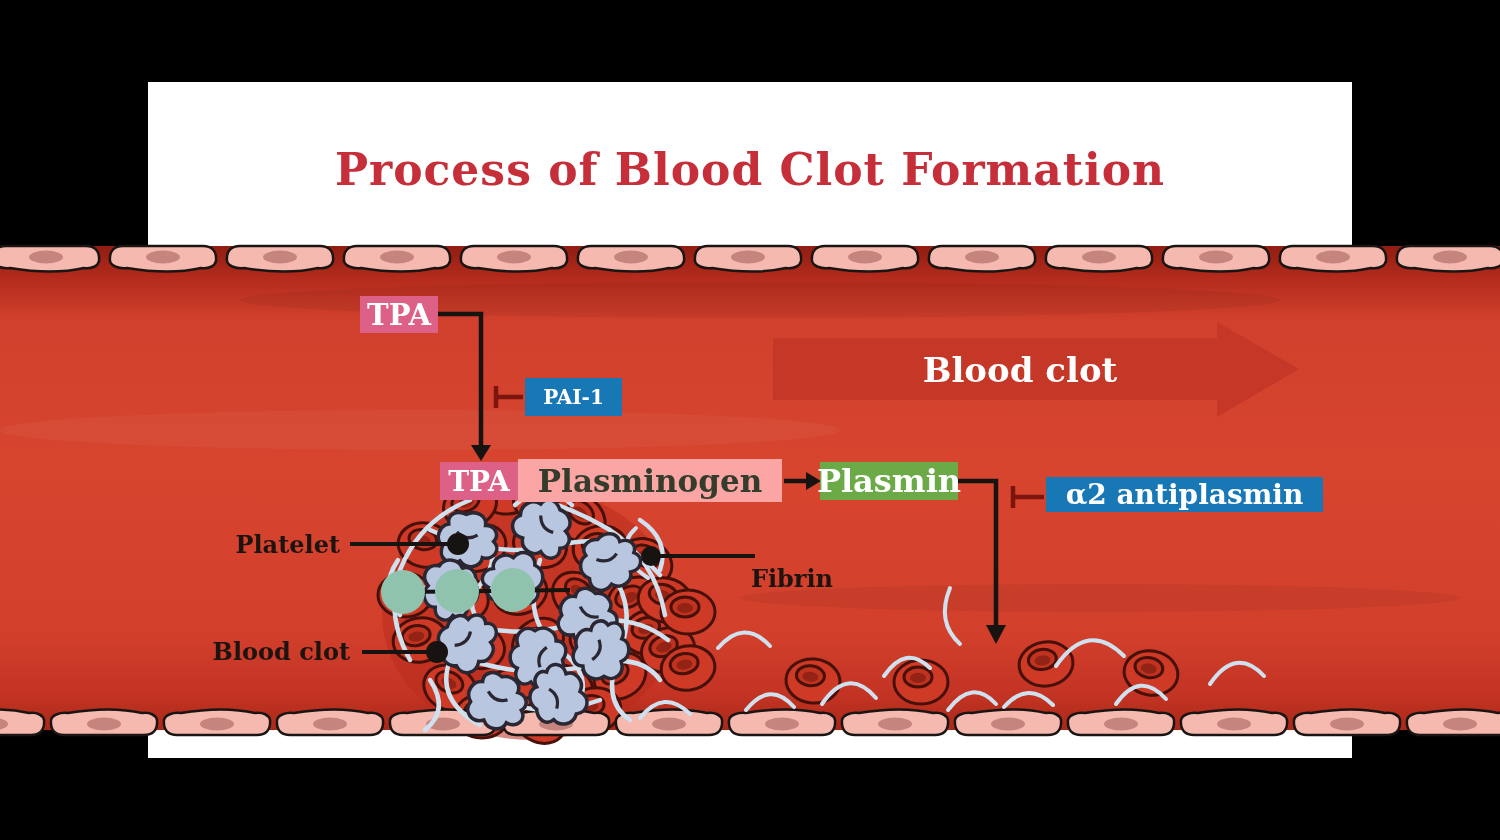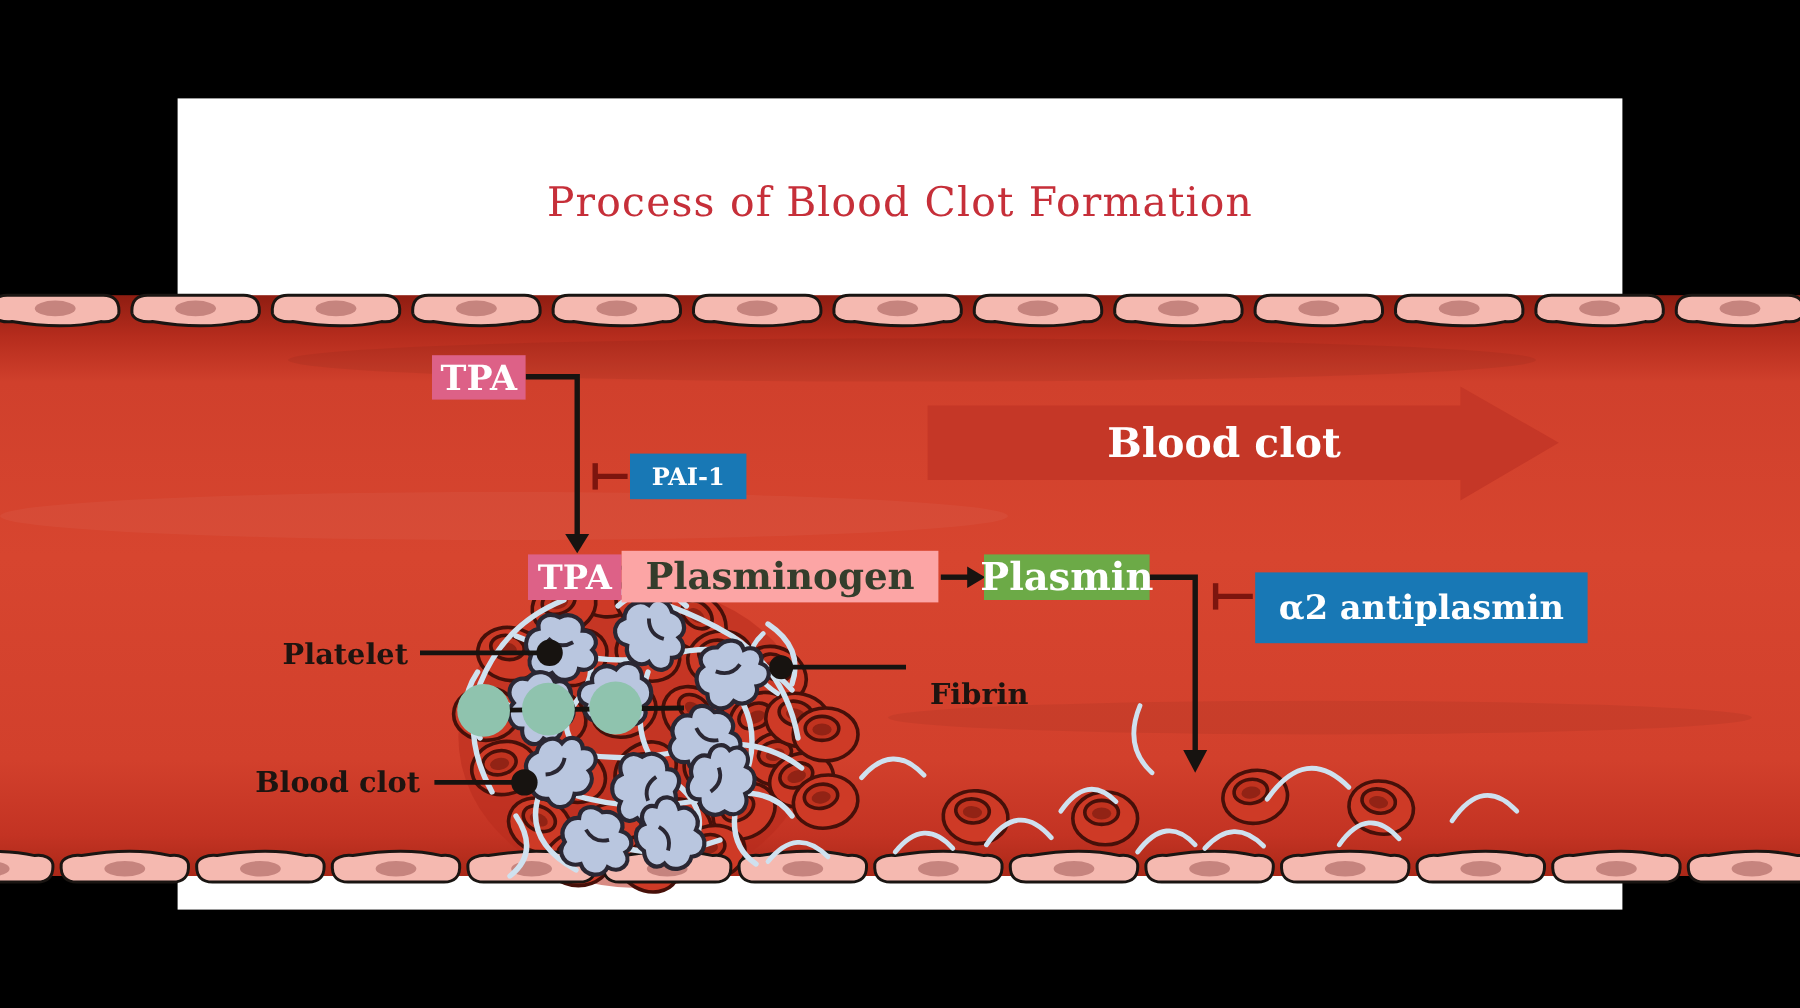--- a/index.html
+++ b/index.html
@@ -2,35 +2,35 @@
 <html><head>
 <meta charset="utf-8">
 <style>
   html,body{margin:0;padding:0;background:#000;}
   body{width:1500px;height:840px;position:relative;overflow:hidden;
        font-family:"DejaVu Serif","Liberation Serif",serif;}
   .panel{position:absolute;left:148px;top:82px;width:1204px;height:676px;background:#ffffff;z-index:0;}
   #artwork{position:absolute;left:0;top:0;width:1500px;height:840px;z-index:1;}
   .overlay{position:absolute;z-index:2;display:flex;align-items:center;justify-content:center;
            box-sizing:border-box;white-space:nowrap;}
-  .title{left:148px;top:134px;width:1204px;height:70px;font-size:34px;font-weight:normal;
+  .title{left:148px;top:134px;width:1204px;height:70px;font-size:44px;font-weight:bold;
          color:#c62f39;letter-spacing:1px;}
   .tag{color:#fff;font-weight:bold;}
   .tag-tpa1{left:360px;top:296px;width:78px;height:37px;background:#dd6187;font-size:29px;}
   .tag-pai1{left:525px;top:378px;width:97px;height:38px;background:#1878b5;font-size:20px;}
   .tag-tpa2{left:440px;top:462px;width:78px;height:38px;background:#dd6187;font-size:28px;}
   .tag-plasminogen{left:518px;top:459px;width:264px;height:43px;background:#fca5a5;
                    color:#343d2c;font-size:31px;font-weight:600;}
   .tag-plasmin{left:820px;top:462px;width:138px;height:38px;background:#6caa47;font-size:32px;}
-  .tag-antiplasmin{left:1046px;top:477px;width:277px;height:59px;background:#1878b5;font-size:28px;}
+  .tag-antiplasmin{left:1046px;top:477px;width:277px;height:35px;background:#1878b5;font-size:28px;}
   .flow-label{left:798px;top:350px;width:444px;height:40px;color:#fff;font-size:34px;font-weight:600;}
   .dark-label{color:#1d1410;font-size:24px;font-weight:600;}
   .lbl-platelet{left:170px;top:524px;width:170px;height:40px;justify-content:flex-end;}
   .lbl-bloodclot{left:150px;top:631px;width:200px;height:40px;justify-content:flex-end;}
-  .lbl-fibrin{left:706px;top:533px;width:220px;height:92px;flex-direction:row;line-height:46px;}
+  .lbl-fibrin{left:682px;top:533px;width:220px;height:92px;flex-direction:row;line-height:46px;}
   .lbl-fibrin span{display:block;text-align:center;}
 </style>
 </head>
 <body>
 
 <div class="panel"></div>
 
 <svg id="artwork" viewBox="0 0 1500 840">
   <defs>
     <linearGradient id="bloodGrad" x1="0" y1="0" x2="0" y2="1">

